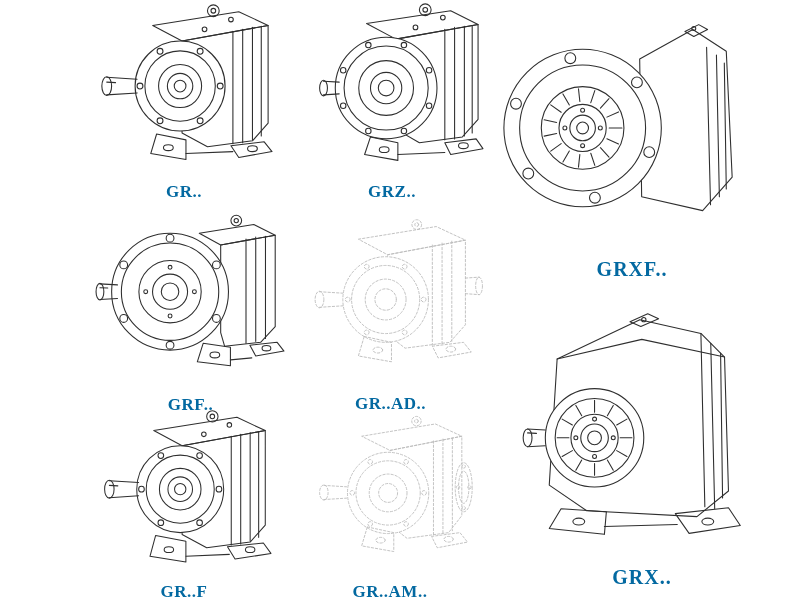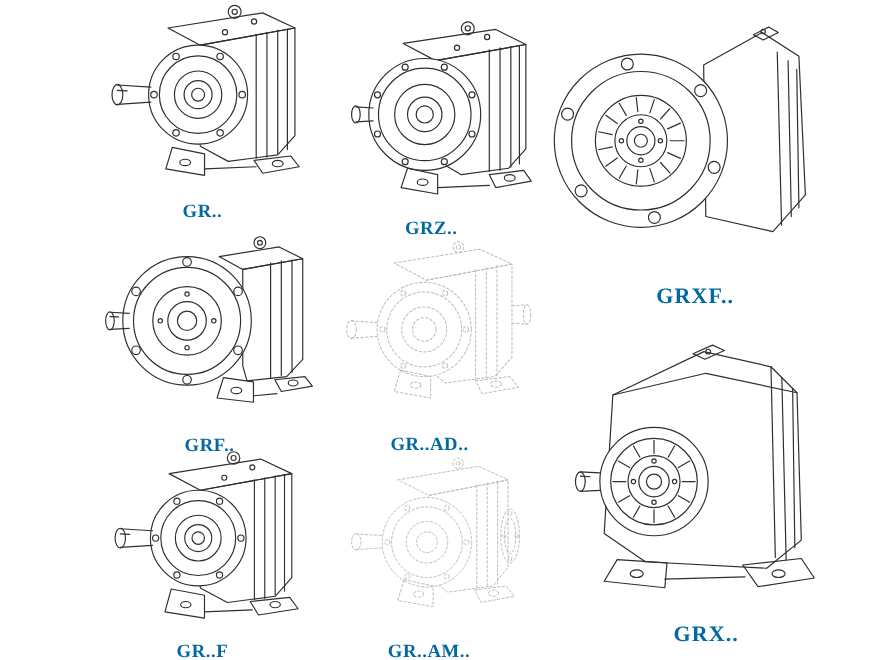--- a/index.html
+++ b/index.html
@@ -54,21 +54,21 @@
         <path d="M72,137 L102,143 L102,163 L66,157 Z"></path>
         <ellipse cx="84" cy="151" rx="5" ry="3"></ellipse>
         <path d="M148,149 L182,145 L190,155 L156,161 Z"></path>
         <ellipse cx="170" cy="152" rx="5" ry="3"></ellipse>
         <path d="M102,157 L150,155"></path>
       </g>
     </svg>
     <figcaption>GR..</figcaption>
   </figure>
 
-  <figure id="fig-grz" style="left:294px; top:16px;font-family:Liberation Serif, serif;">
+  <figure id="fig-grz" style="left:294px; top:0;font-family:Liberation Serif, serif;">
     <svg class="solid" viewBox="0 0 200 182" width="196" height="178">
       <g>
         <path d="M74,24 L160,11 L188,25 L104,40 Z"></path>
         <path d="M104,40 L188,25 L188,122 L172,140 L128,146 L104,132 Z"></path>
         <path d="M154,30 L154,143 M164,28 L164,142 M174,27 L174,139 M182,26 L182,136"></path>
         <circle cx="124" cy="28" r="2.4"></circle>
           <circle cx="152" cy="18" r="2.4"></circle>
         <circle cx="134" cy="10" r="6"></circle>
           <circle cx="134" cy="10" r="2.4"></circle>
       </g>

